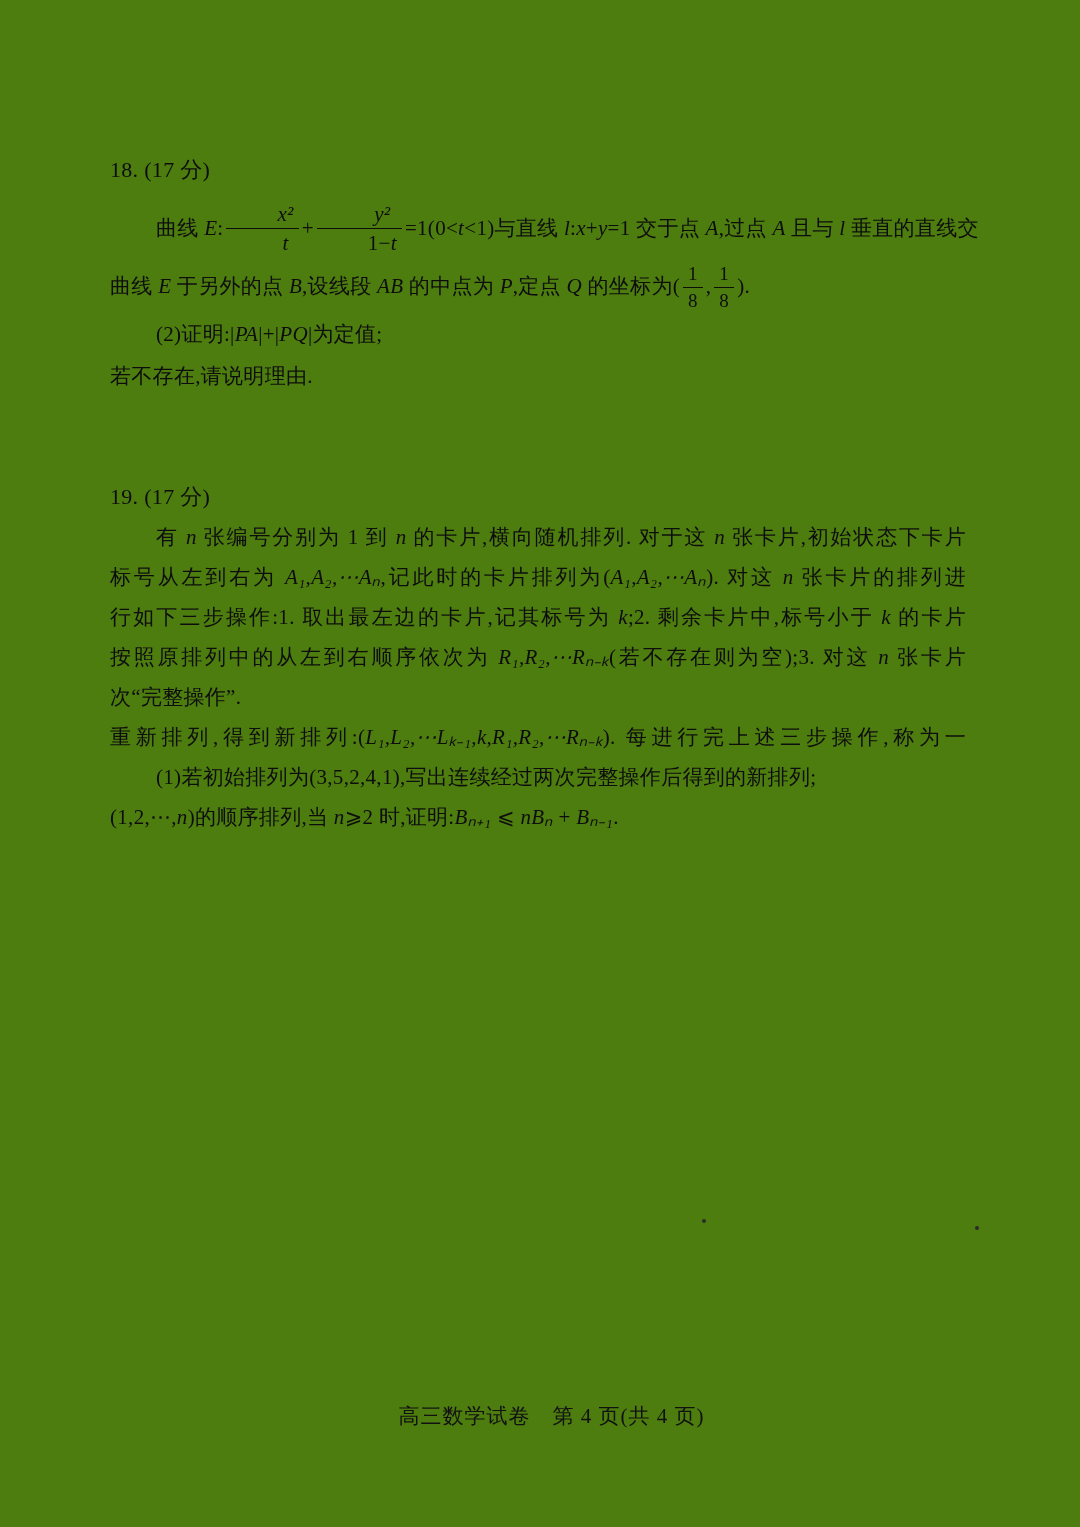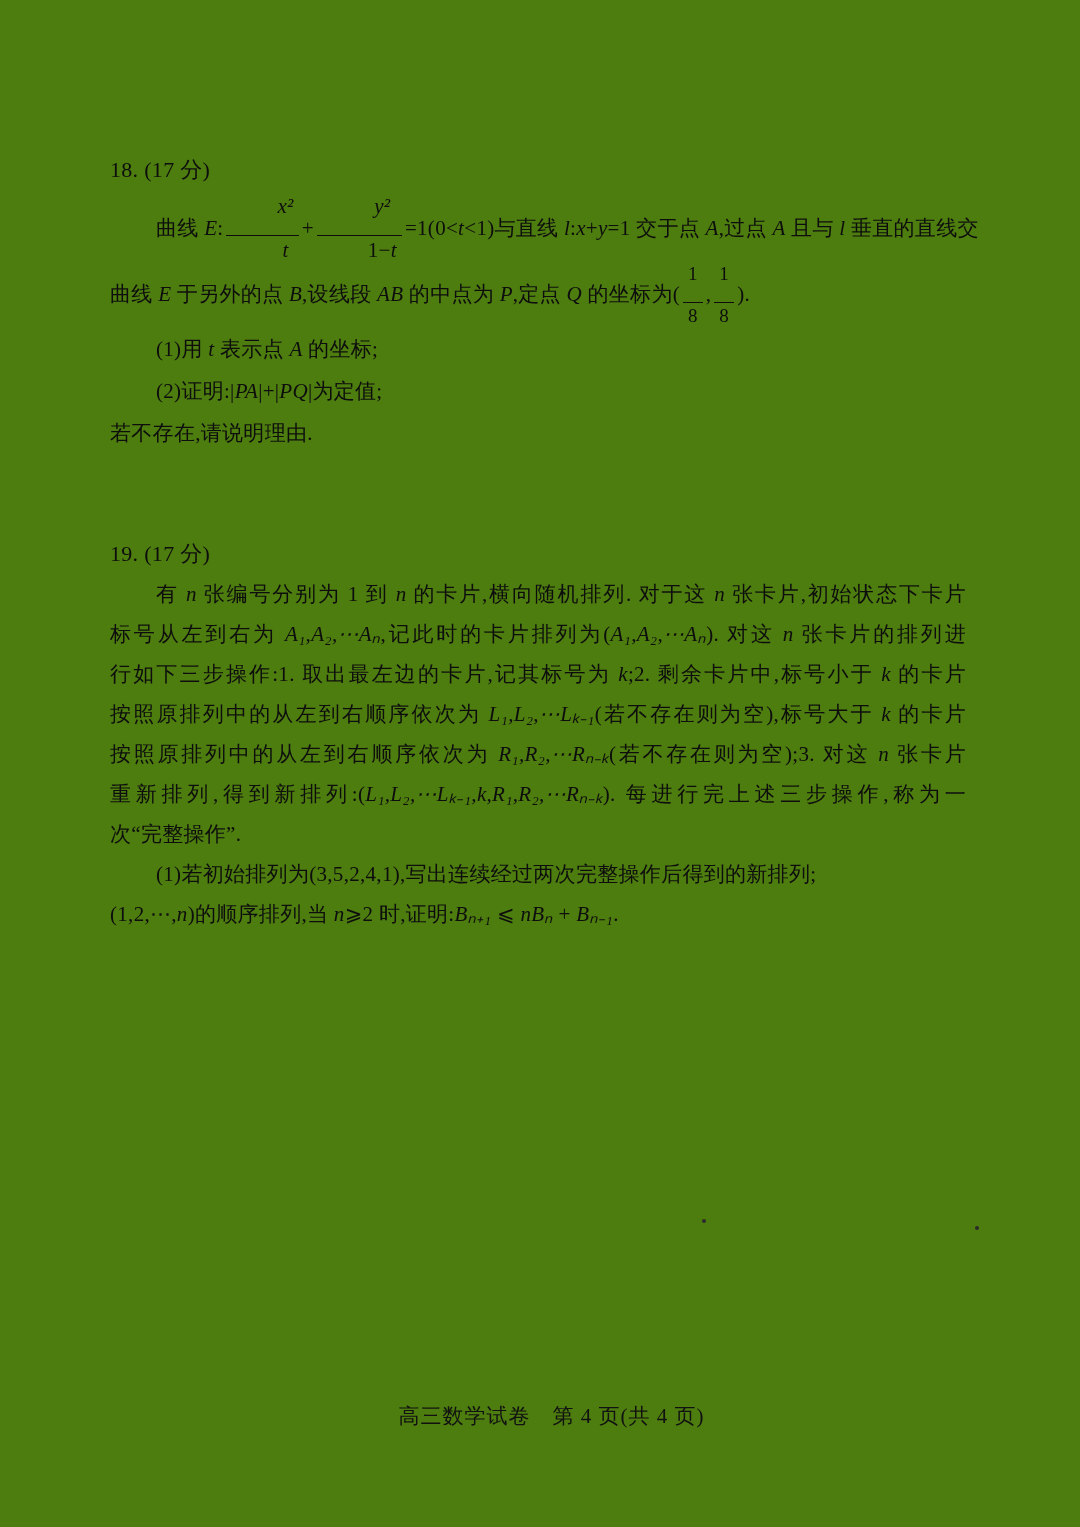--- a/index.html
+++ b/index.html
@@ -23,21 +23,21 @@
   .formula{line-height:64px;margin-top:6px;white-space:nowrap;}
   .line2{line-height:52px;white-space:nowrap;}
   .q{line-height:42px;}
   .mv{font-style:italic;}
   .tx{font-style:normal;}
   .frac{
     display:inline-block;vertical-align:middle;
     text-align:center;line-height:1.15;
     margin:0 3px;position:relative;top:-2px;
   }
-  .frac .num{display:block;padding:0 5px 17px;border-bottom:1.6px solid #0d0d0d;}
+  .frac .num{display:block;padding:0 5px 2px;border-bottom:1.6px solid #0d0d0d;}
   .frac .den{display:block;padding:2px 5px 0;}
   .frac-sm{font-size:19px;top:-1px;}
   .p19{margin-top:80px;}
   .footer{
     position:absolute;left:0;right:0;top:1396px;
     text-align:center;font-size:21px;line-height:40px;
     color:#111;font-family:"Liberation Serif", serif;
     letter-spacing:1px;
     padding-left:23px;
   }
@@ -52,34 +52,32 @@
 <div class="page">
   <main class="content">
 
     <section>
       <div class="line head"><span class="tx">18. (17 分)</span></div>
 
       <div class="line formula ind"><span><span class="tx">曲线 </span><span class="mv">E</span><span class="tx">:</span></span><span class="frac"><span class="num"><span class="mv">x²</span></span><span class="den"><span class="mv">t</span></span></span><span>+</span><span class="frac"><span class="num"><span class="mv">y²</span></span><span class="den"><span class="tx">1−</span><span class="mv">t</span></span></span><span><span class="tx">=1(0&lt;</span><span class="mv">t</span><span class="tx">&lt;1)与直线 </span><span class="mv">l</span><span class="tx">:</span><span class="mv">x</span><span class="tx">+</span><span class="mv">y</span><span class="tx">=1 交于点 </span><span class="mv">A</span><span class="tx">,过点 </span><span class="mv">A</span><span class="tx"> 且与 </span><span class="mv">l</span><span class="tx"> 垂直的直线交</span></span></div>
 
       <div class="line line2"><span><span class="tx">曲线 </span><span class="mv">E</span><span class="tx"> 于另外的点 </span><span class="mv">B</span><span class="tx">,设线段 </span><span class="mv">AB</span><span class="tx"> 的中点为 </span><span class="mv">P</span><span class="tx">,定点 </span><span class="mv">Q</span><span class="tx"> 的坐标为(</span></span><span class="frac frac-sm"><span class="num"><span class="tx">1</span></span><span class="den"><span class="tx">8</span></span></span><span>,</span><span class="frac frac-sm"><span class="num"><span class="tx">1</span></span><span class="den"><span class="tx">8</span></span></span><span>).</span></div>
 
-      <div class="line q ind"><span class="tx">(1)用 </span><span class="mv">t</span><span class="tx"> 表示点 </span><span class="mv">A</span><span class="tx"> 的坐标;</span></div>
       <div class="line q ind"><span class="tx">(2)证明:|</span><span class="mv">PA</span><span class="tx">|+|</span><span class="mv">PQ</span><span class="tx">|为定值;</span></div>
       <div class="line q"><span class="tx">若不存在,请说明理由.</span></div>
     </section>
 
     <section class="p19">
       <div class="line head"><span class="tx">19. (17 分)</span></div>
       <div class="line ind just"><span class="tx">有 </span><span class="mv">n</span><span class="tx"> 张编号分别为 1 到 </span><span class="mv">n</span><span class="tx"> 的卡片,横向随机排列. 对于这 </span><span class="mv">n</span><span class="tx"> 张卡片,初始状态下卡片</span></div>
       <div class="line just"><span class="tx">标号从左到右为 </span><span class="mv">A₁,A₂,⋯Aₙ</span><span class="tx">,记此时的卡片排列为(</span><span class="mv">A₁,A₂,⋯Aₙ</span><span class="tx">). 对这 </span><span class="mv">n</span><span class="tx"> 张卡片的排列进</span></div>
       <div class="line just"><span class="tx">行如下三步操作:1. 取出最左边的卡片,记其标号为 </span><span class="mv">k</span><span class="tx">;2. 剩余卡片中,标号小于 </span><span class="mv">k</span><span class="tx"> 的卡片</span></div>
-      <div class="line just"><span class="tx">按照原排列中的从左到右顺序依次为 </span><span class="mv">L₁,L₂,⋯Lₖ₋₁</span><span class="tx">(若不存在则为空),标号大于 </span><span class="mv">k</span><span class="tx"> 的卡片</span></div>
       <div class="line just"><span class="tx">按照原排列中的从左到右顺序依次为 </span><span class="mv">R₁,R₂,⋯Rₙ₋ₖ</span><span class="tx">(若不存在则为空);3. 对这 </span><span class="mv">n</span><span class="tx"> 张卡片</span></div>
+      <div class="line"><span class="tx">次“完整操作”.</span></div>
       <div class="line just"><span class="tx">重新排列,得到新排列:(</span><span class="mv">L₁,L₂,⋯Lₖ₋₁,k,R₁,R₂,⋯Rₙ₋ₖ</span><span class="tx">). 每进行完上述三步操作,称为一</span></div>
-      <div class="line"><span class="tx">次“完整操作”.</span></div>
       <div class="line ind"><span class="tx">(1)若初始排列为(3,5,2,4,1),写出连续经过两次完整操作后得到的新排列;</span></div>
       <div class="line"><span class="tx">(1,2,⋯,</span><span class="mv">n</span><span class="tx">)的顺序排列,当 </span><span class="mv">n</span><span class="tx">⩾2 时,证明:</span><span class="mv">Bₙ₊₁</span><span class="tx"> ⩽ </span><span class="mv">nBₙ</span><span class="tx"> + </span><span class="mv">Bₙ₋₁</span><span class="tx">.</span></div>
     </section>
 
   </main>
 
   <footer class="footer"><span>高三数学试卷</span><span class="gap"></span><span>第 4 页(共 4 页)</span></footer>
 
   <div class="speck s1"></div>
   <div class="speck s2"></div>

